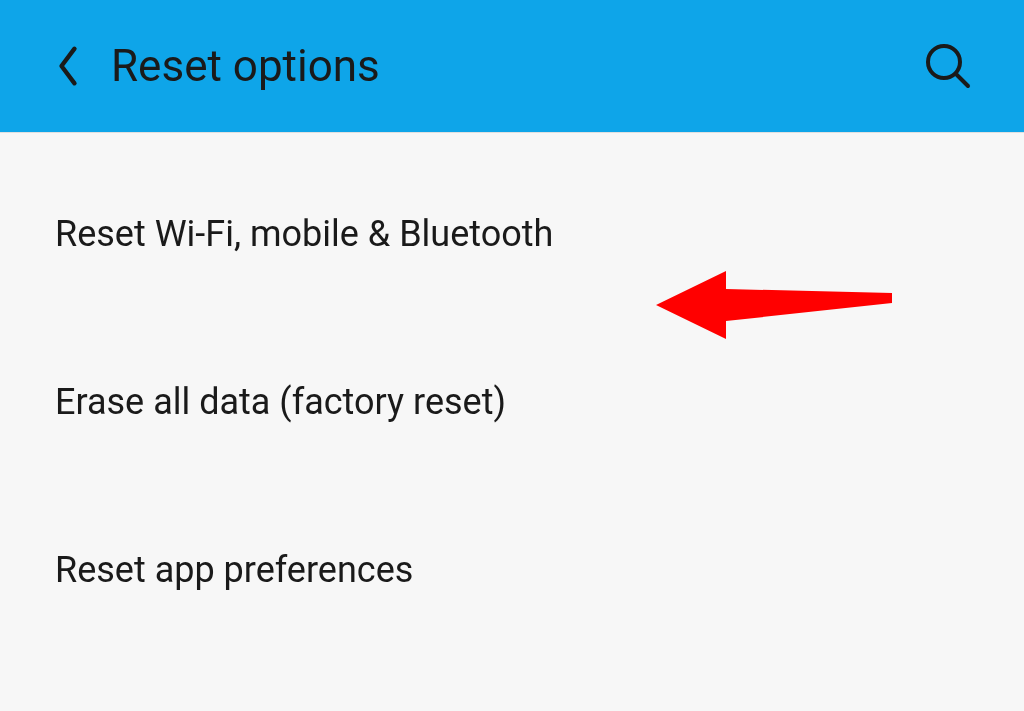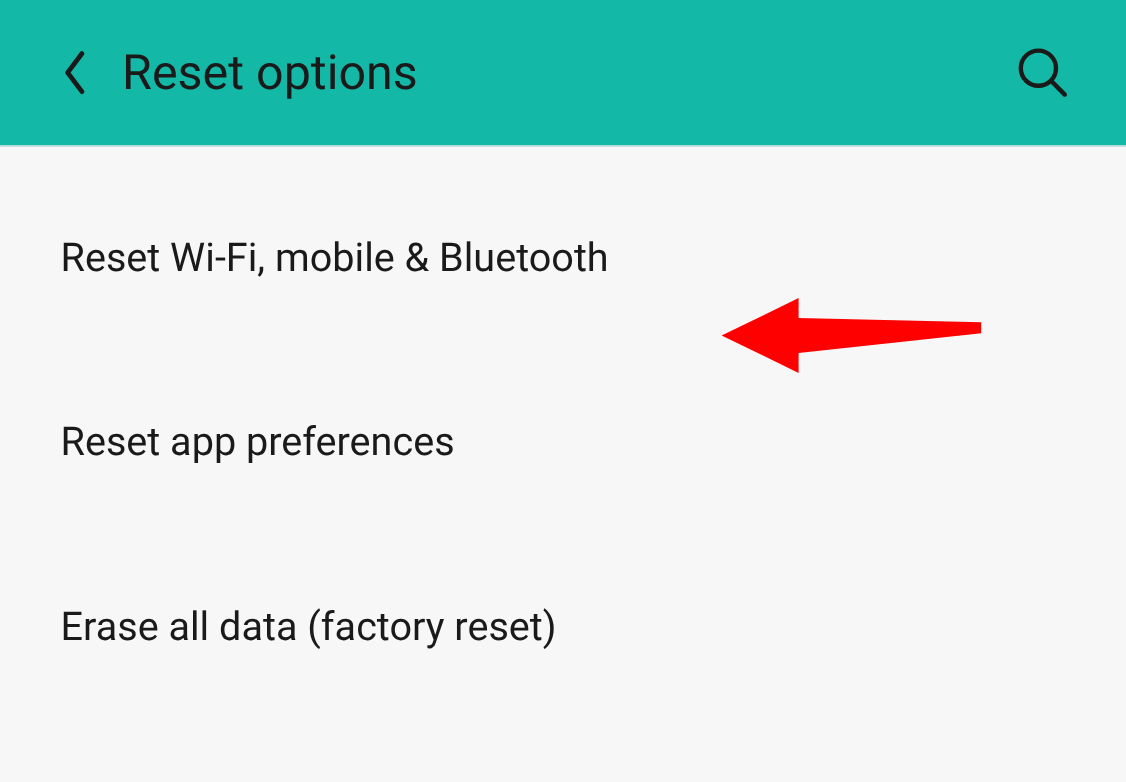--- a/index.html
+++ b/index.html
@@ -14,21 +14,21 @@
       height: 711px;
       overflow: hidden;
       position: relative;
     }
     .header {
       display: flex;
       align-items: flex-end;
       justify-content: space-between;
       padding: 40px 50px 40px 55px;
       border-bottom: 1px solid #e0e0e0;
-      background: #14b8a6;
+      background: #0ea5e9;
     }
     .header-left {
       display: flex;
       align-items: center;
       gap: 30px;
     }
     .back-icon {
       cursor: pointer;
       display: flex;
       align-items: center;
@@ -90,22 +90,22 @@
   <span class="search-icon">
     <svg viewBox="0 0 52 52" fill="none" stroke="#1a1a1a" stroke-width="4" stroke-linecap="round">
       <circle cx="22" cy="22" r="16"></circle>
       <line x1="34" y1="34" x2="46" y2="46"></line>
     </svg>
   </span>
 </div>
 
 <div class="content">
   <div class="list-item">Reset Wi-Fi, mobile &amp; Bluetooth</div>
+  <div class="list-item">Erase all data (factory reset)</div>
   <div class="list-item">Reset app preferences</div>
-  <div class="list-item">Erase all data (factory reset)</div>
 </div>
 
 <div class="arrow-annotation">
   <svg viewBox="0 0 240 84">
     <defs>
       <linearGradient id="arrowGrad" x1="0%" y1="0%" x2="100%" y2="0%">
         <stop offset="0%" style="stop-color:#ff0000;stop-opacity:1"></stop>
         <stop offset="100%" style="stop-color:#ff0000;stop-opacity:1"></stop>
       </linearGradient>
     </defs>

